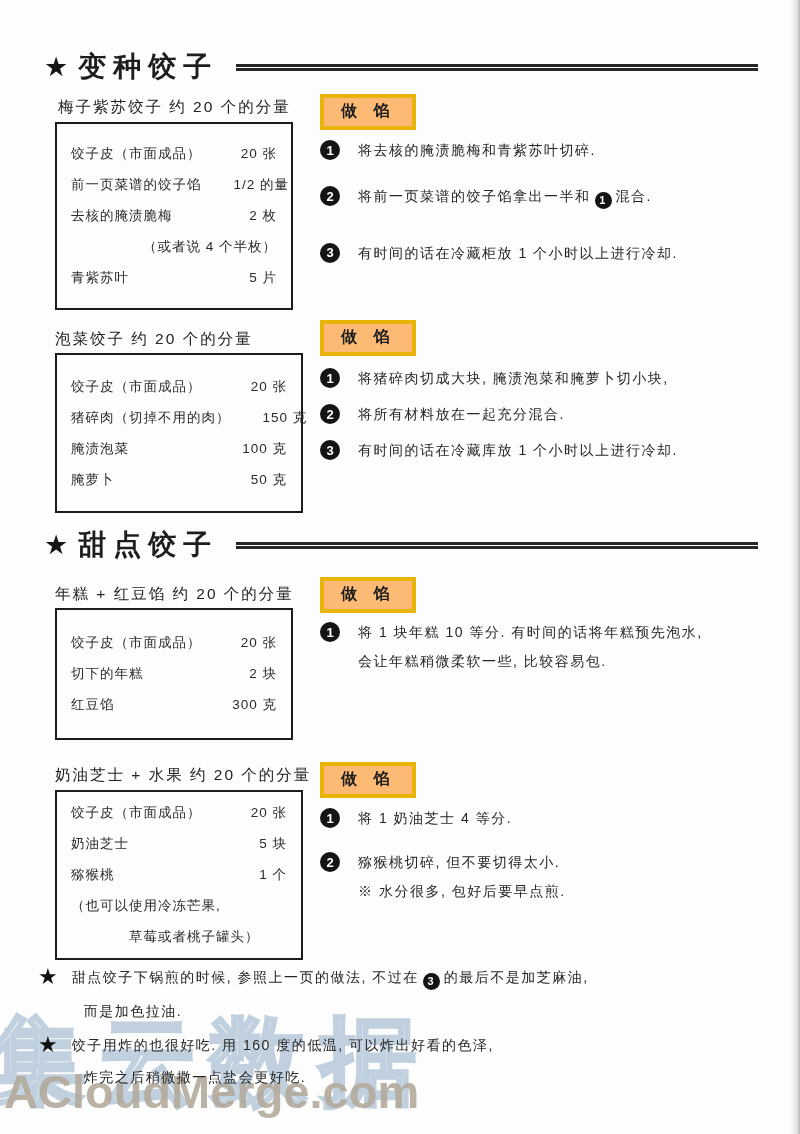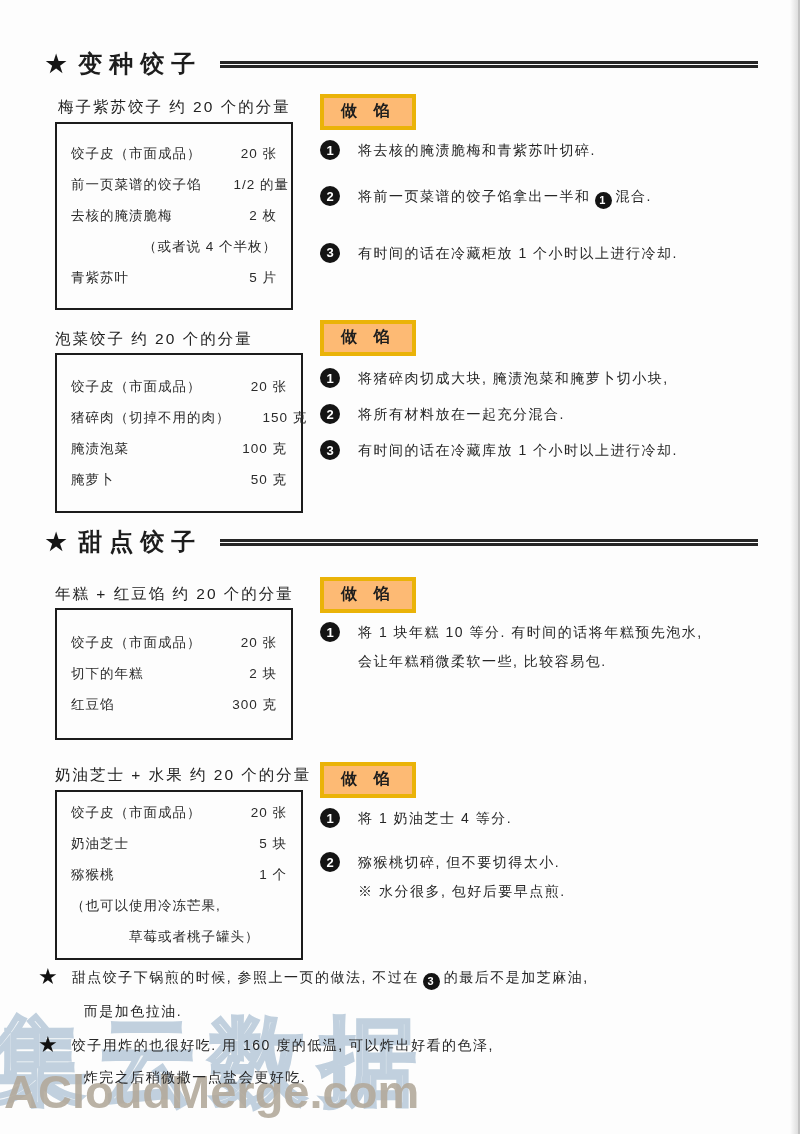--- a/index.html
+++ b/index.html
@@ -28,21 +28,21 @@
   }
   .scan-edge{
     position:absolute;right:0;top:0;width:10px;height:100%;
     background:linear-gradient(to right, rgba(0,0,0,0), rgba(80,80,80,0.18));
     border-right:2px solid #c2c2c2;box-sizing:border-box;
   }
 
   
   .sec-header{position:absolute;left:44px;width:714px;display:flex;align-items:center;}
   .sec-star{font-size:27px;line-height:1;margin-right:10px;color:#151515;}
-  .sec-title{font-size:24px;font-weight:bold;letter-spacing:7px;color:#1d1d1d;white-space:nowrap;}
+  .sec-title{font-size:28px;font-weight:bold;letter-spacing:7px;color:#1d1d1d;white-space:nowrap;}
   .sec-line{flex:1;height:7px;margin-left:18px;
     border-top:3px solid #262626;border-bottom:3px solid #262626;box-sizing:border-box;}
 
   
   .recipe-title{position:absolute;font-size:15.5px;letter-spacing:2px;color:#222;white-space:nowrap;}
   .ing-box{position:absolute;border:2px solid #1c1c1c;box-sizing:border-box;
     display:flex;flex-direction:column;justify-content:center;
     padding:12px 14px;background:transparent;}
   .ing-row{display:flex;justify-content:space-between;align-items:baseline;
     font-size:13.5px;letter-spacing:1px;line-height:20px;gap:24px;}

